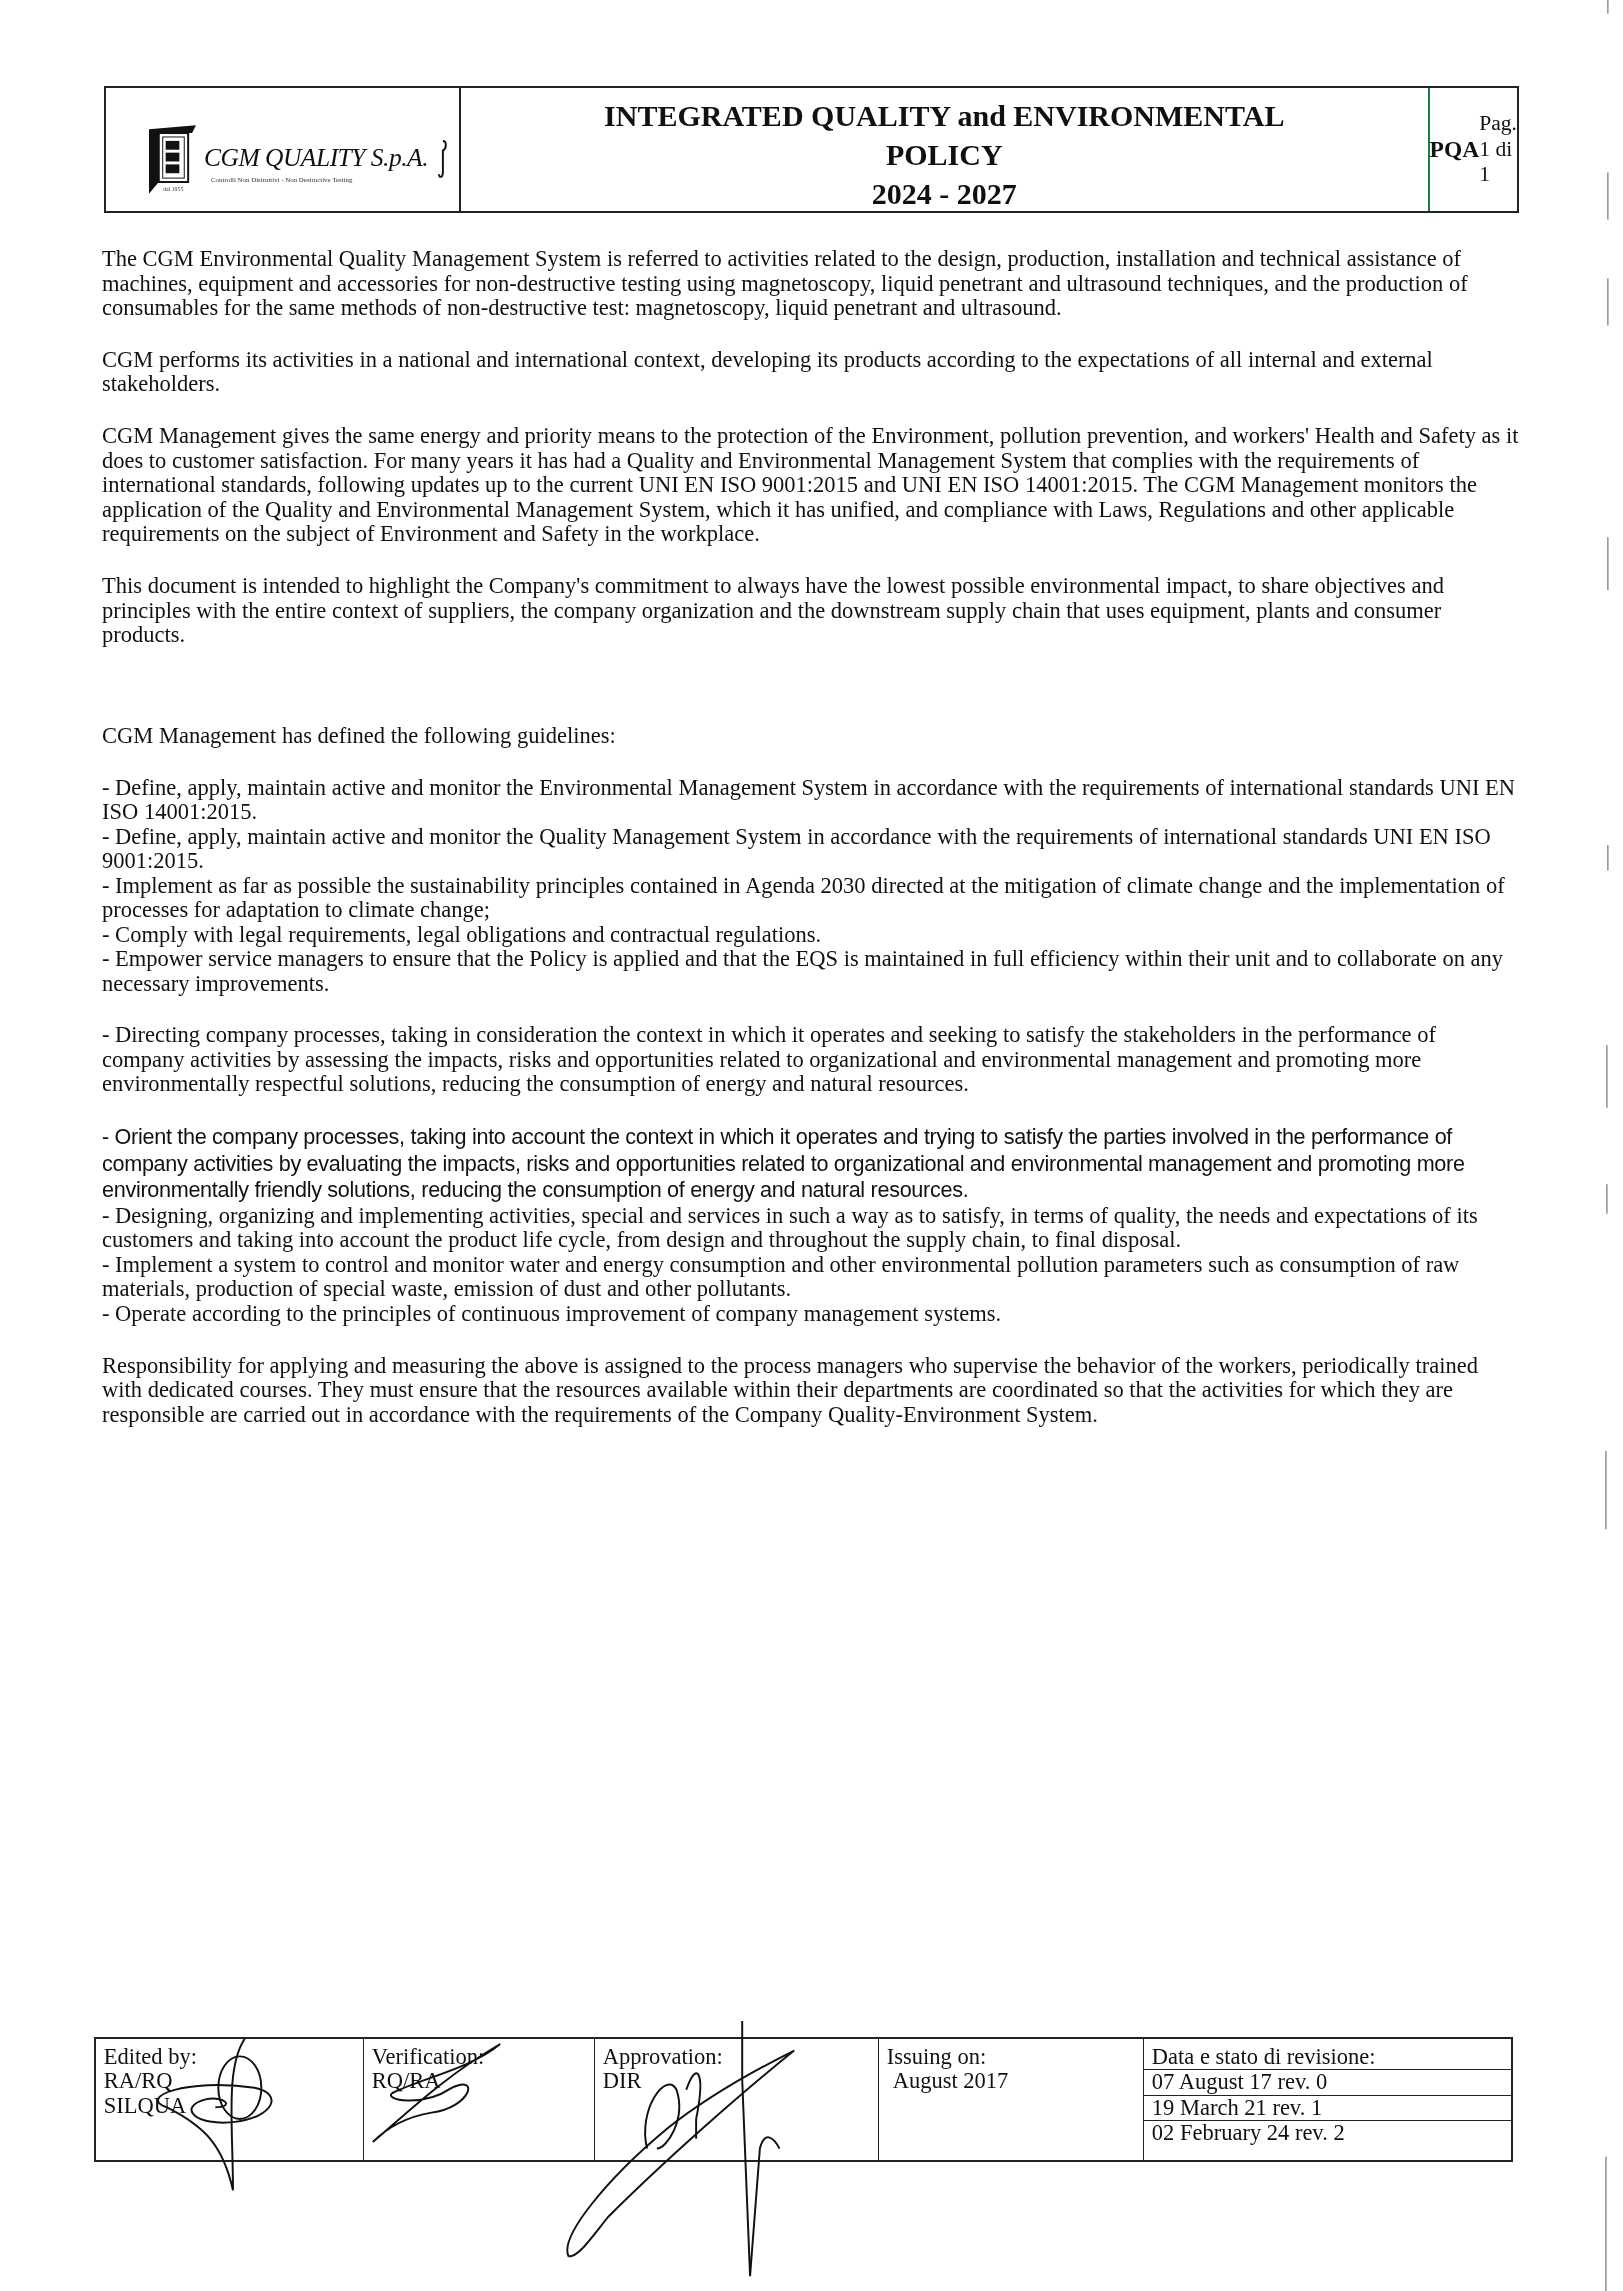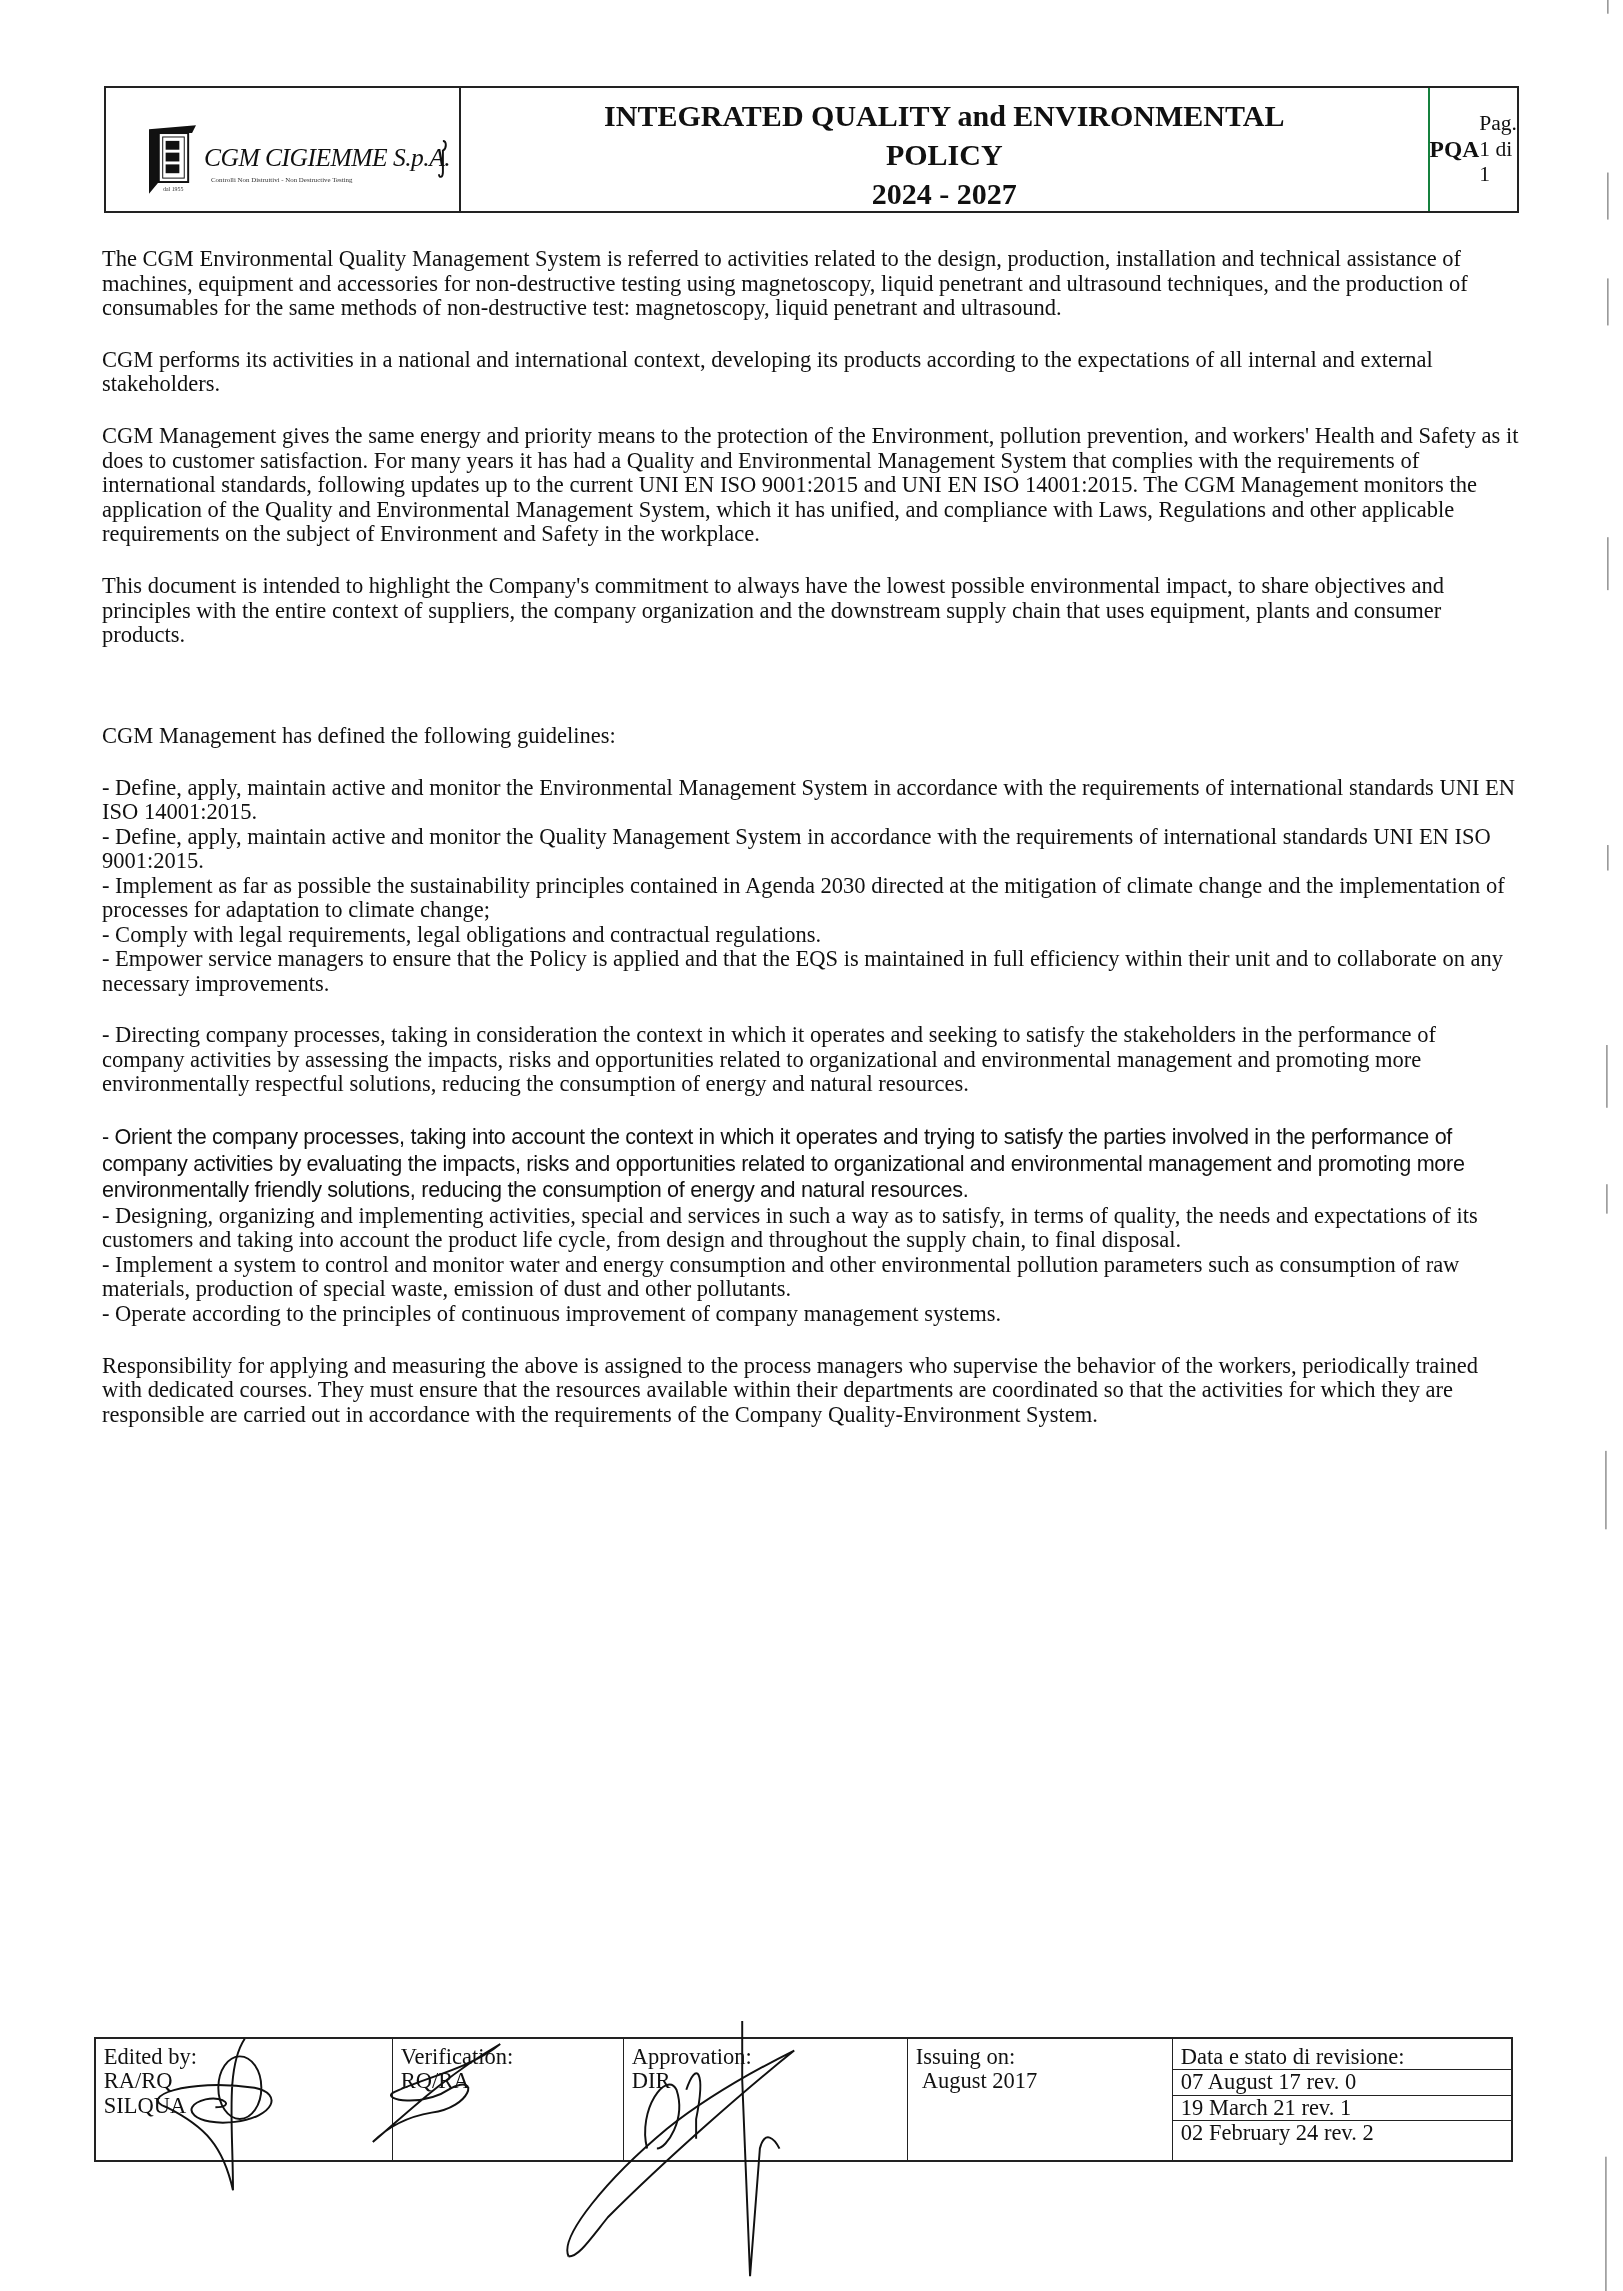--- a/index.html
+++ b/index.html
@@ -36,21 +36,21 @@
   .calibri { font-family: "Liberation Sans", "DejaVu Sans", sans-serif; font-size: 21.6px; line-height: 26.5px; letter-spacing: -0.3px; }
 
   
   .footer {
     position: absolute; left: 94px; top: 2037px; width: 1419px; height: 125px;
     border: 2px solid #222; box-sizing: border-box; display: flex;
     font-size: 22.5px; line-height: 24.5px;
   }
   .fcell { border-right: 1.5px solid #222; padding: 5.9px 7.8px; box-sizing: border-box; }
   .fcell:last-child { border-right: none; }
-  .c1 { width: 297px; } .c2 { width: 231px; } .c3 { width: 284px; } .c4 { width: 265px; } .c5 { flex: 1; }
+  .c1 { width: 268px; } .c2 { width: 231px; } .c3 { width: 284px; } .c4 { width: 265px; } .c5 { flex: 1; }
   .c4 .val { padding-left: 5.9px; }
   .c5 .line { display: block; }
   .c5 .rev { border-top: 1px solid #222; margin: 0 -7.8px; padding: 0 7.8px; }
 
   .sig { position: absolute; pointer-events: none; }
   .scanmarks { position: absolute; left: 1604px; top: 0; width: 7.8px; height: 2292px; }
 </style>
 </head>
 <body>
 
@@ -60,21 +60,21 @@
     <div class="hdr-logo">
       <svg class="logo-mark" viewBox="0 0 48 70">
         <polygon points="0,4 48,0 44,8 10,8 10,58 0,70" fill="#111"></polygon>
         <rect x="10" y="8" width="30" height="50" fill="#fff" stroke="#111" stroke-width="2"></rect>
         <rect x="14" y="12" width="22" height="42" fill="none" stroke="#111" stroke-width="1"></rect>
         <rect x="17" y="16" width="14" height="9" fill="#111"></rect>
         <rect x="17" y="28" width="14" height="9" fill="#111"></rect>
         <rect x="17" y="40" width="14" height="9" fill="#111"></rect>
       </svg>
       <div class="logo-since">dal 1955</div>
-      <div class="logo-name">CGM CIGIEMME S.p.A.</div>
+      <div class="logo-name">CGM QUALITY S.p.A.</div>
       <div class="logo-sub">Controlli Non Distruttivi - Non Destructive Testing</div>
       <svg class="logo-hook" viewBox="0 0 12 42">
         <path d="M6 2 C10 2 10 10 6 12 L6 34 C6 40 2 40 2 36" fill="none" stroke="#111" stroke-width="2"></path>
       </svg>
     </div>
     <div class="hdr-title">
       <div>INTEGRATED QUALITY and ENVIRONMENTAL</div>
       <div>POLICY</div>
       <div>2024 - 2027</div>
     </div>

